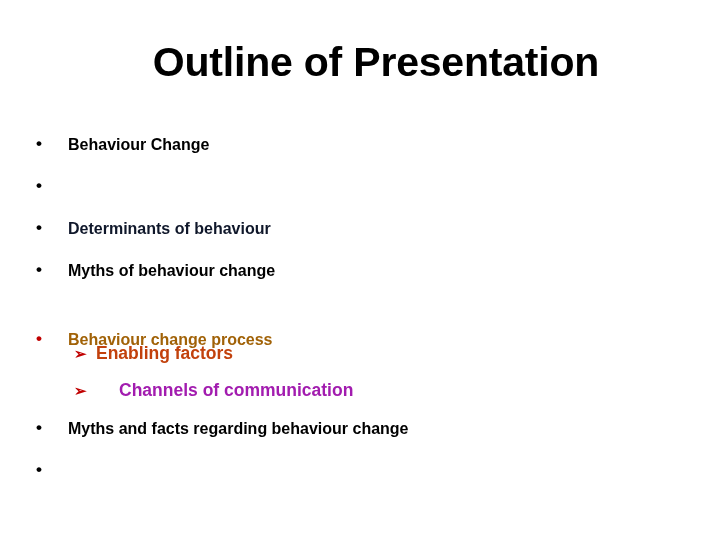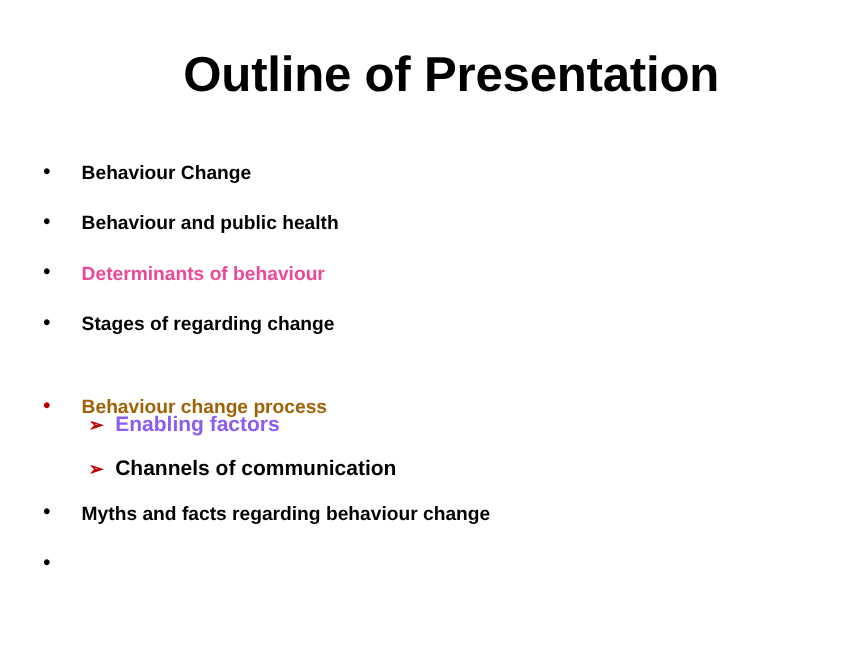--- a/index.html
+++ b/index.html
@@ -90,46 +90,45 @@
 
   <div class="body-list">
 
     <div class="bullet-row level-1" style="color: rgb(0, 0, 0);">
       <span class="marker" style="color: rgb(0, 0, 0);"><span class="dot">•</span></span>
       <span class="bullet-text" style="color: rgb(0, 0, 0);">Behaviour Change</span>
     </div>
 
     <div class="bullet-row level-1" style="color: rgb(0, 0, 0);">
       <span class="marker" style="color: rgb(0, 0, 0);"><span class="dot">•</span></span>
-      <span class="bullet-text" style="color: rgb(0, 0, 0);">Behaviour and public health</span>
     </div>
 
     <div class="bullet-row level-1" style="color: rgb(0, 0, 0);">
       <span class="marker" style="color: rgb(0, 0, 0);"><span class="dot">•</span></span>
-      <span class="bullet-text" style="color: #ec4899;">Determinants of behaviour</span>
+      <span class="bullet-text" style="color: #0f172a;">Determinants of behaviour</span>
     </div>
 
     <div class="bullet-row level-1" style="color: rgb(0, 0, 0);">
       <span class="marker" style="color: rgb(0, 0, 0);"><span class="dot">•</span></span>
-      <span class="bullet-text" style="color: rgb(0, 0, 0);">Stages of regarding change</span>
+      <span class="bullet-text" style="color: rgb(0, 0, 0);">Myths of behaviour change</span>
     </div>
 
     <div class="bullet-row level-1" style="color: rgb(192, 0, 0);">
       <span class="marker" style="color: rgb(192, 0, 0);"><span class="dot">•</span></span>
       <span class="bullet-text" style="color: #a16207; margin-top: 28px;">Behaviour change process</span>
     </div>
 
     <div class="bullet-row level-2" style="color: rgb(192, 0, 0);">
       <span class="marker" style="color: rgb(192, 0, 0);"><span class="arrow">➢</span></span>
-      <span class="bullet-text" style="color: #8b5cf6; text-align: center;">Enabling factors</span>
+      <span class="bullet-text" style="color: #c2410c; text-align: center;">Enabling factors</span>
     </div>
 
     <div class="bullet-row level-2" style="color: rgb(192, 0, 0);">
       <span class="marker" style="color: rgb(192, 0, 0);"><span class="arrow">➢</span></span>
-      <span class="bullet-text" style="color: #000000;">Channels of communication</span>
+      <span class="bullet-text" style="color: #a21caf; margin-left: 23px;">Channels of communication</span>
     </div>
 
     <div class="bullet-row level-1" style="color: rgb(0, 0, 0);">
       <span class="marker" style="color: rgb(0, 0, 0);"><span class="dot">•</span></span>
       <span class="bullet-text" style="color: rgb(0, 0, 0);">Myths and facts regarding behaviour change</span>
     </div>
 
     <div class="bullet-row level-1" style="color: rgb(0, 0, 0);">
       <span class="marker" style="color: rgb(0, 0, 0);"><span class="dot">•</span></span>
     </div>

